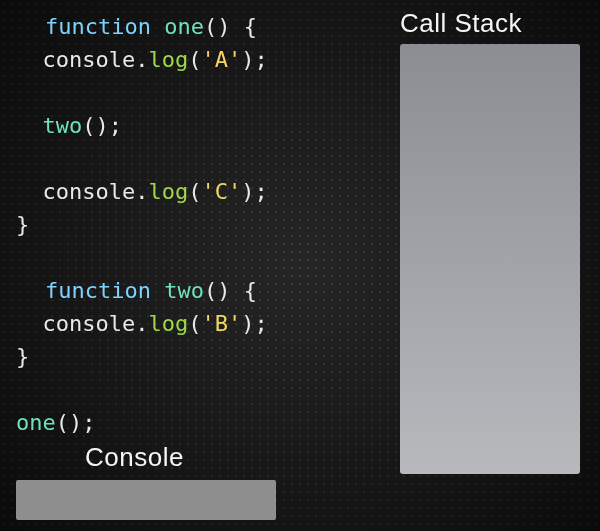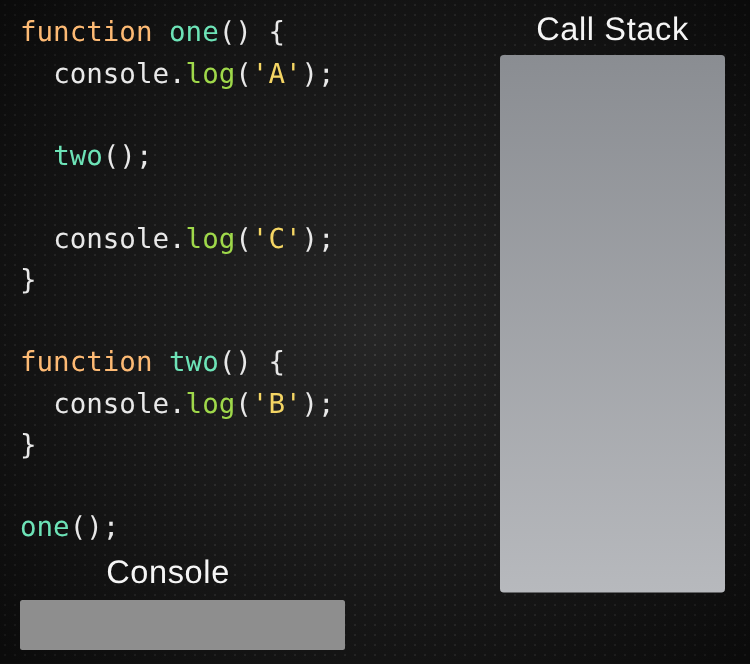--- a/index.html
+++ b/index.html
@@ -16,32 +16,32 @@
   .code {
     position: absolute;
     top: 10px;
     left: 16px;
     font-family: "Menlo", "Consolas", monospace;
     font-size: 22px;
     line-height: 1.5;
     white-space: pre;
     font-weight: 500;
   }
-  .kw { color: #fdba74; }
+  .kw { color: #7dd3fc; margin-left: 29px; }
   .fn { color: #6de3b7; text-align: center; }
   .pn { color: #e8e8e8; }
   .ob { color: #e8e8e8; }
   .mt { color: #9fd84a; }
   .st { color: #f4d564; }
   .call-stack-label {
     position: absolute;
     top: 8px;
     left: 400px;
     width: 180px;
-    text-align: center;
+    text-align: left;
     font-size: 26px;
     font-weight: 300;
     color: #f5f5f5;
     letter-spacing: 0.5px;
   }
   .call-stack-box {
     position: absolute;
     top: 44px;
     left: 400px;
     width: 180px;

